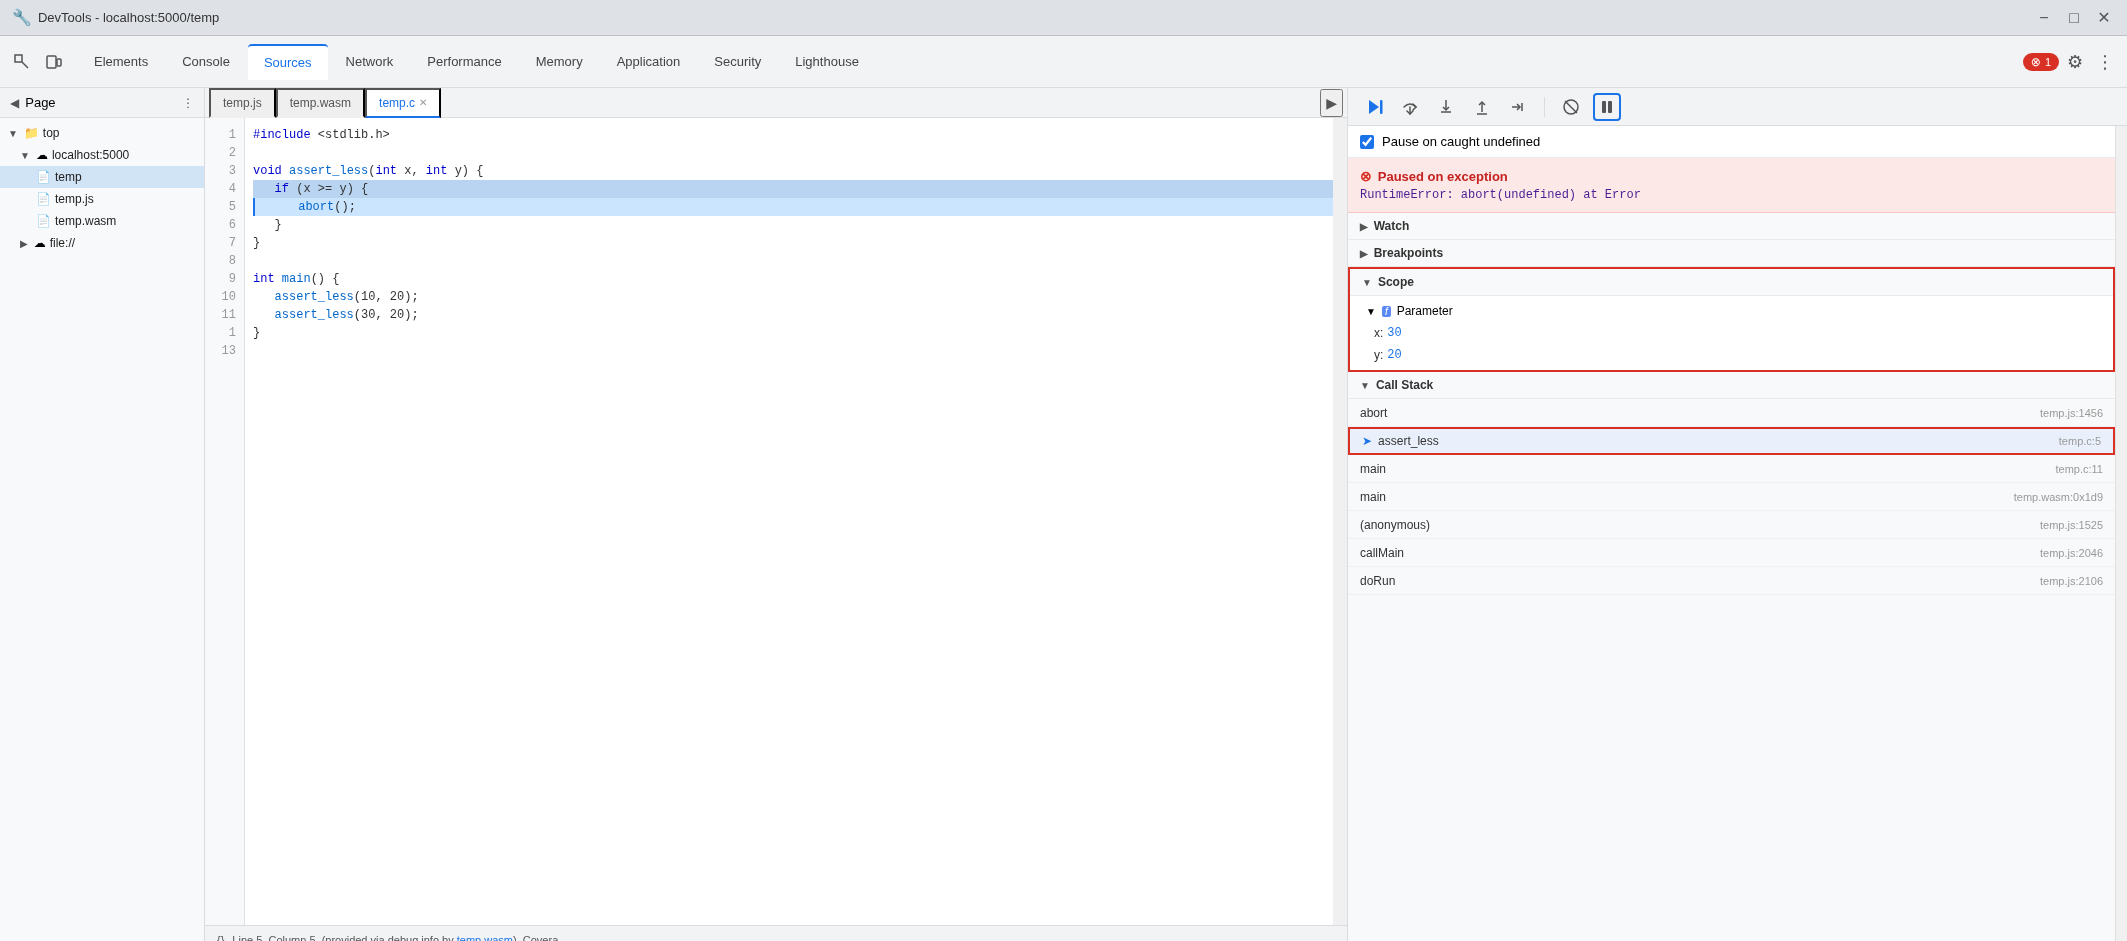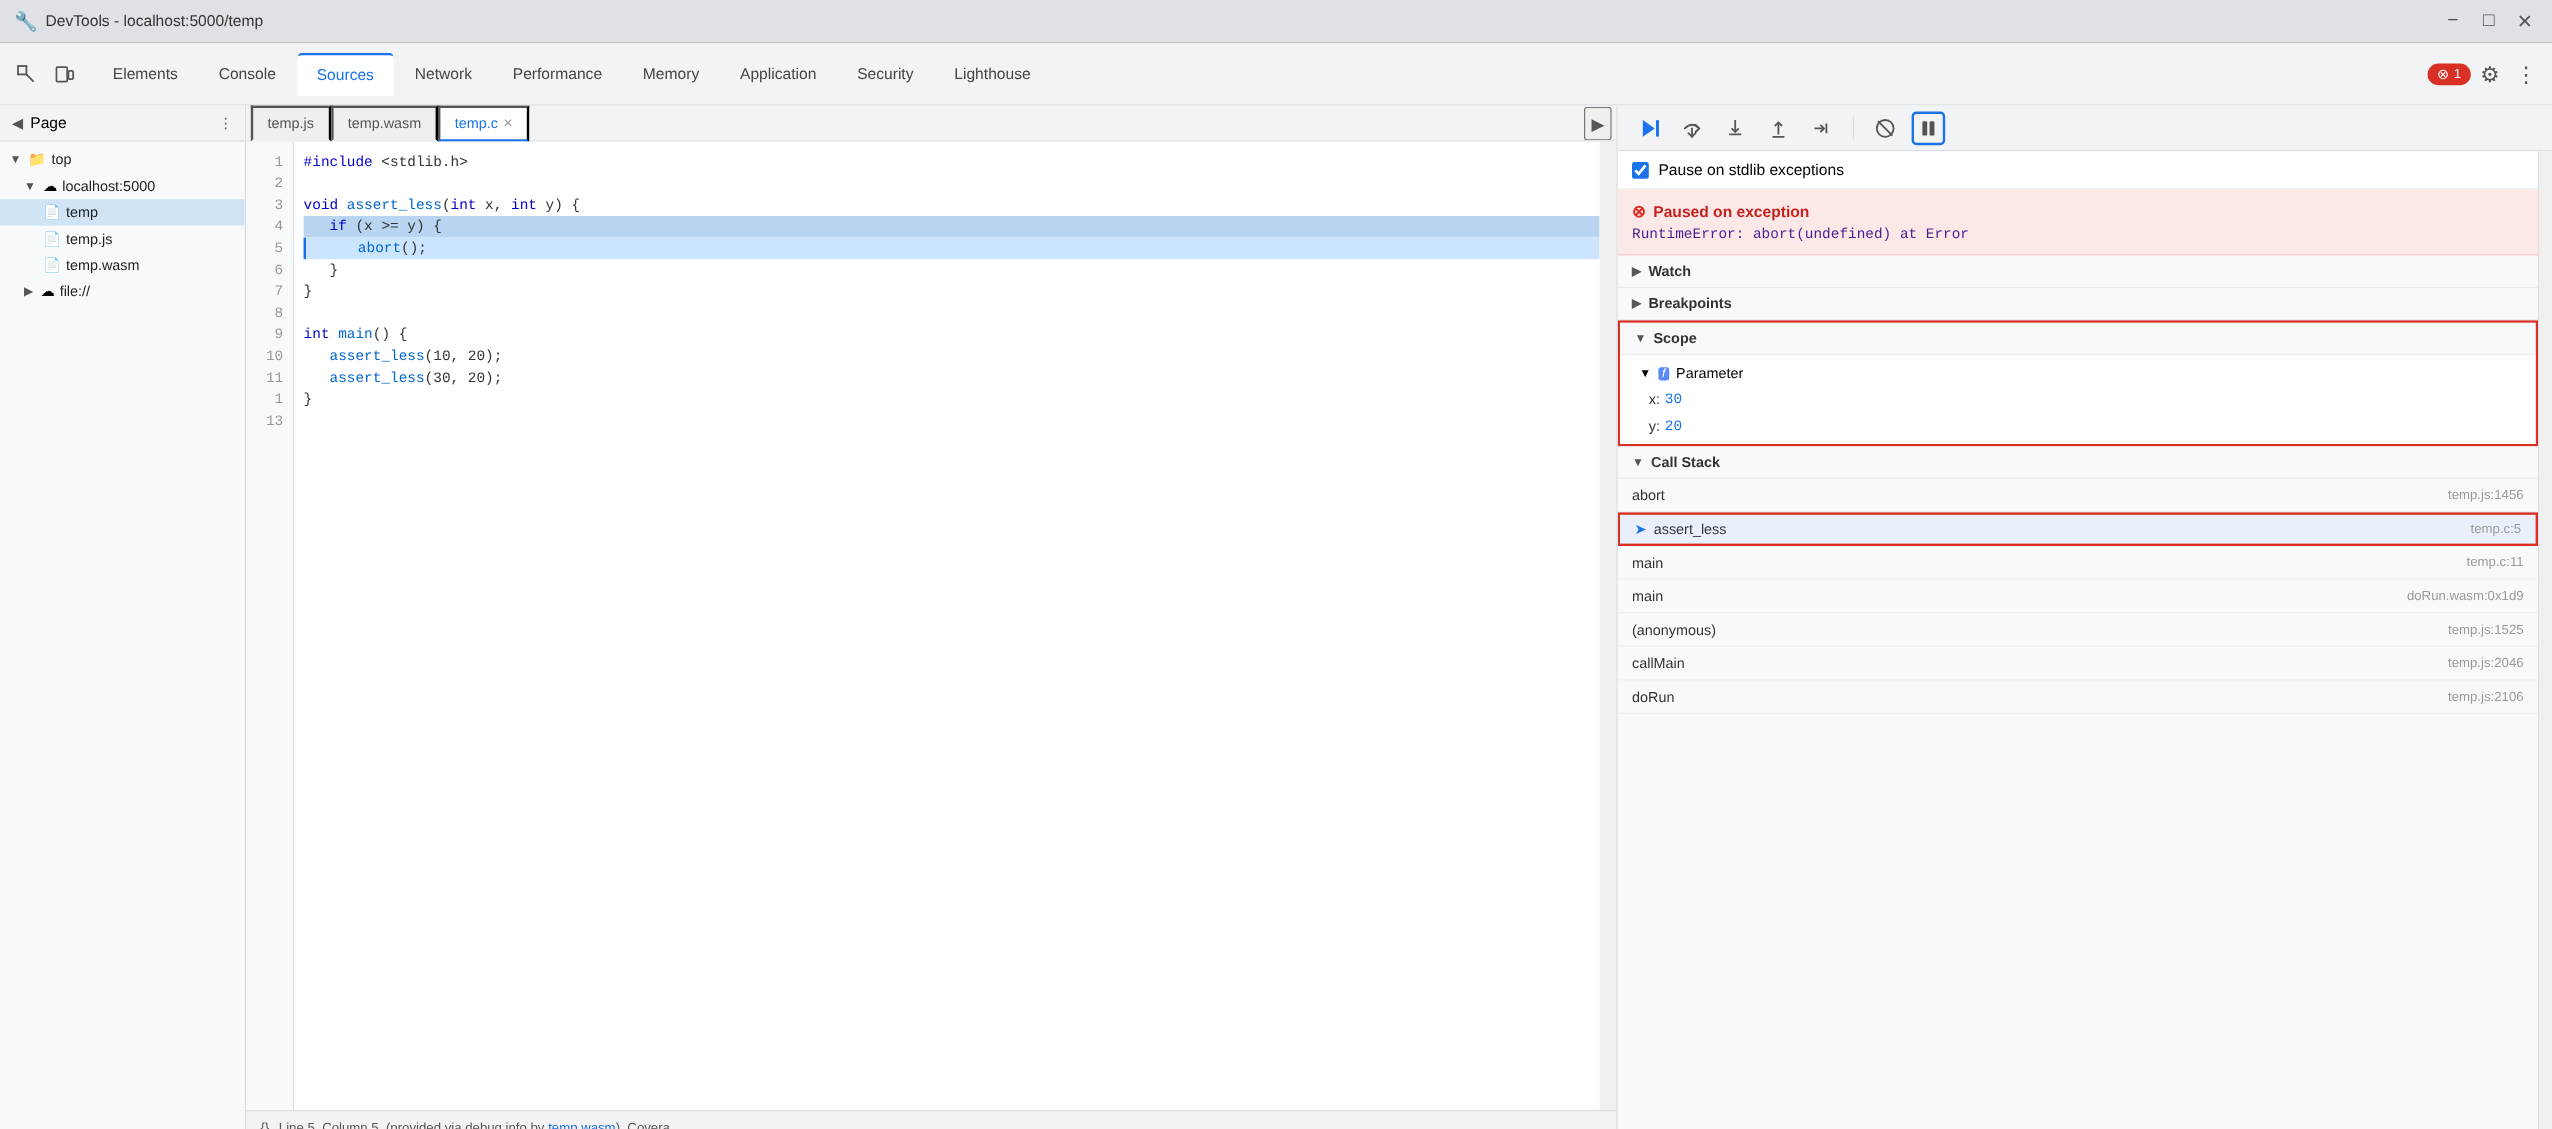--- a/index.html
+++ b/index.html
@@ -330,21 +330,21 @@
           <rect x="10" y="3" width="4" height="12" fill="#555" rx="1"></rect>
         </svg>
       </button>
     </div>
 
     <div class="right-panel-inner">
       <div class="right-panel-content">
 
         <div class="pause-row">
           <input type="checkbox" class="pause-checkbox" checked="" style="">
-          <span>Pause on stdlib exceptions</span>
+          <span>Pause on caught undefined</span>
         </div>
 
         <div class="exception-panel">
           <div class="exception-title">
             <span style="color:#d93025; font-size:14px;">⊗</span>
             <span>Paused on exception</span>
           </div>
           <div class="exception-msg">RuntimeError: abort(undefined) at Error</div>
         </div>
 
@@ -401,21 +401,21 @@
             <span class="callstack-loc">temp.c:5</span>
           </div>
 
           <div class="callstack-item">
             <span class="callstack-fn">main</span>
             <span class="callstack-loc">temp.c:11</span>
           </div>
 
           <div class="callstack-item">
             <span class="callstack-fn">main</span>
-            <span class="callstack-loc">doRun.wasm:0x1d9</span>
+            <span class="callstack-loc">temp.wasm:0x1d9</span>
           </div>
 
           <div class="callstack-item">
             <span class="callstack-fn">(anonymous)</span>
             <span class="callstack-loc">temp.js:1525</span>
           </div>
 
           <div class="callstack-item">
             <span class="callstack-fn">callMain</span>
             <span class="callstack-loc">temp.js:2046</span>

